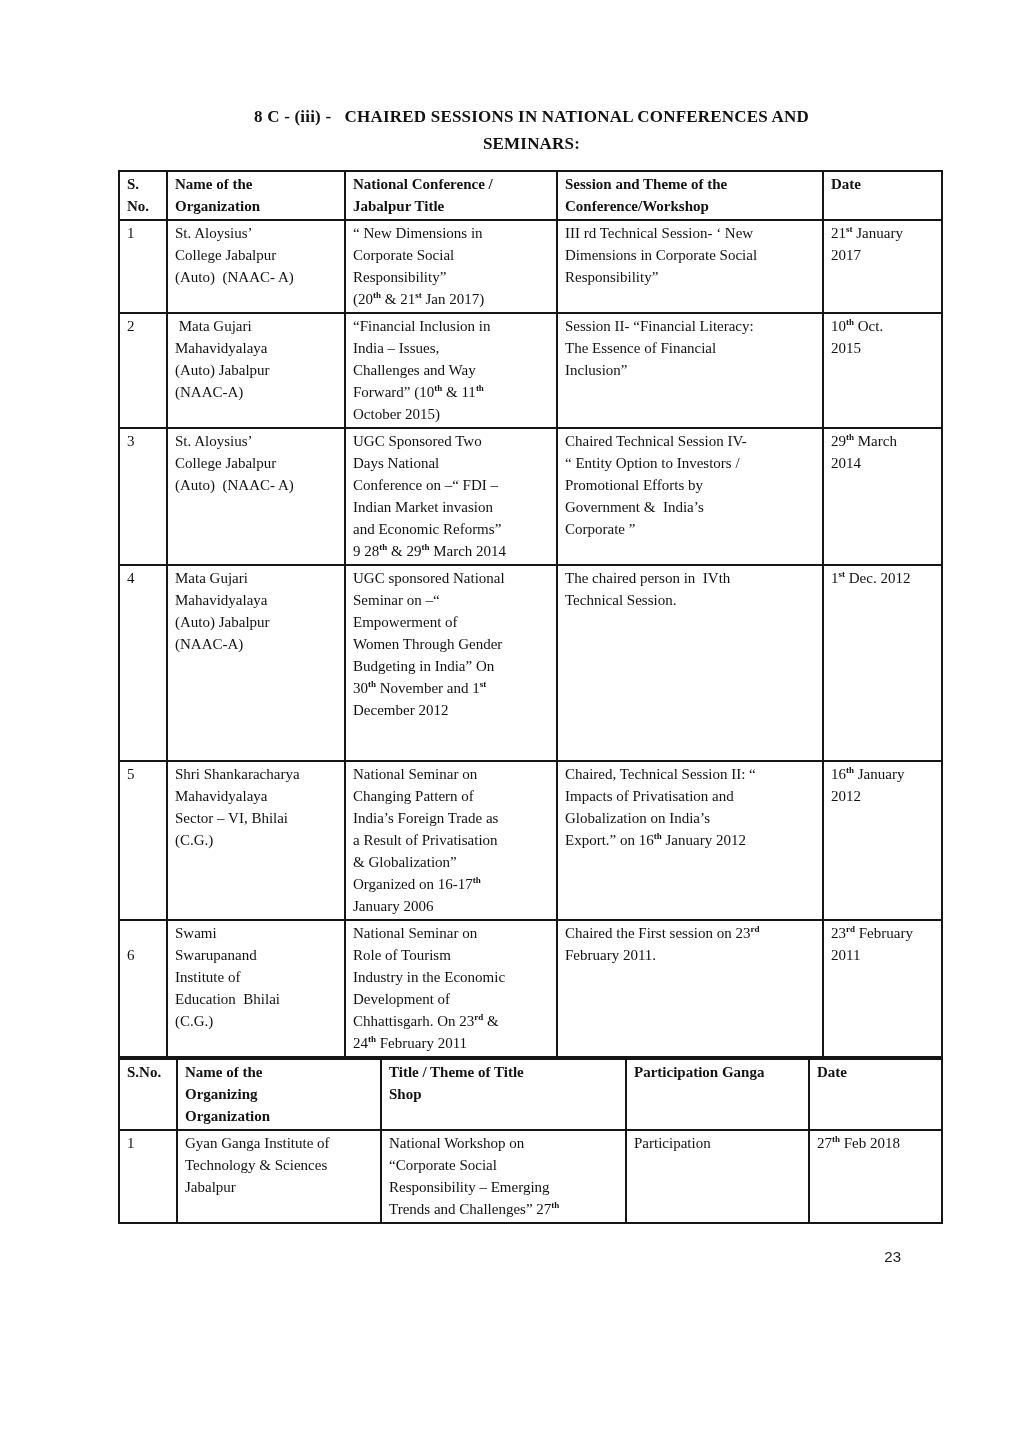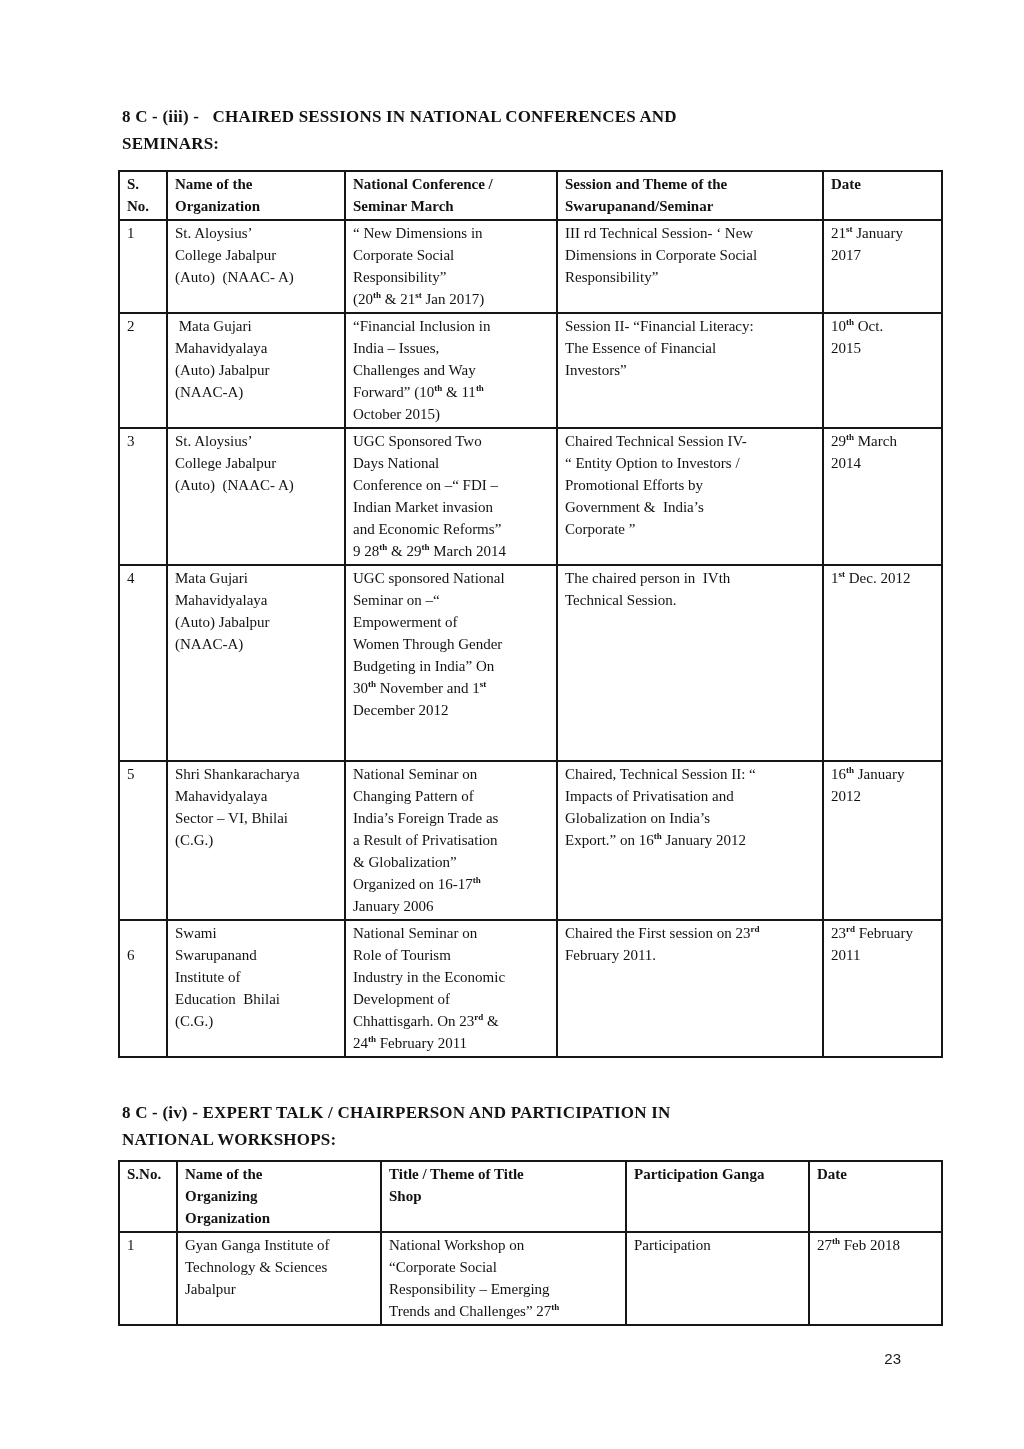--- a/index.html
+++ b/index.html
@@ -17,20 +17,21 @@
     width: 1024px; height: 1449px;
     padding: 103px 83px 0 118px;
   }
   .heading {
     font-size: 17px;
     font-weight: bold;
     line-height: 27px;
     white-space: pre-wrap;
     margin: 0 0 13px 4px;
     letter-spacing: 0.2px;
+    text-align: center;
   }
   .heading.second { margin: 41px 0 7px 4px; }
   table {
     border-collapse: collapse;
     table-layout: fixed;
     width: 823px;
   }
   th, td {
     border: 2px solid #161616;
     vertical-align: top;
@@ -84,23 +85,23 @@
       <col style="width:266px">
         <col style="width:119px">
     </colgroup>
     <thead>
       <tr class="h46">
         <th>S.
 No.</th>
         <th>Name of the
 Organization</th>
         <th>National Conference /
-Seminar March</th>
+Jabalpur Title</th>
         <th>Session and Theme of the
-Swarupanand/Seminar</th>
+Conference/Workshop</th>
         <th>Date</th>
       </tr>
     </thead>
     <tbody>
       <tr class="h89">
         <td>1</td>
         <td>St. Aloysius’
 College Jabalpur
 (Auto)  (NAAC- A)</td>
         <td>“ New Dimensions in
@@ -119,21 +120,21 @@
 Mahavidyalaya
 (Auto) Jabalpur
 (NAAC-A)</td>
         <td>“Financial Inclusion in
 India – Issues,
 Challenges and Way
 Forward” (10<sup>th</sup> &amp; 11<sup>th</sup>
 October 2015)</td>
         <td>Session II- “Financial Literacy:
 The Essence of Financial
-Investors”</td>
+Inclusion”</td>
         <td>10<sup>th</sup> Oct.
 2015</td>
       </tr>
       <tr class="h131">
         <td>3</td>
         <td>St. Aloysius’
 College Jabalpur
 (Auto)  (NAAC- A)</td>
         <td>UGC Sponsored Two
 Days National
@@ -200,22 +201,20 @@
 Chhattisgarh. On 23<sup>rd</sup> &amp;
 24<sup>th</sup> February 2011</td>
         <td>Chaired the First session on 23<sup>rd</sup>
 February 2011.</td>
         <td>23<sup>rd</sup> February
 2011</td>
       </tr>
     </tbody>
   </table>
 
-  <div class="heading second">8 C - (iv) - EXPERT TALK / CHAIRPERSON AND PARTICIPATION IN
-NATIONAL WORKSHOPS:</div>
 
   <table>
     <colgroup>
       <col style="width:58px">
         <col style="width:204px">
         <col style="width:245px">
       <col style="width:183px">
         <col style="width:133px">
     </colgroup>
     <thead>

